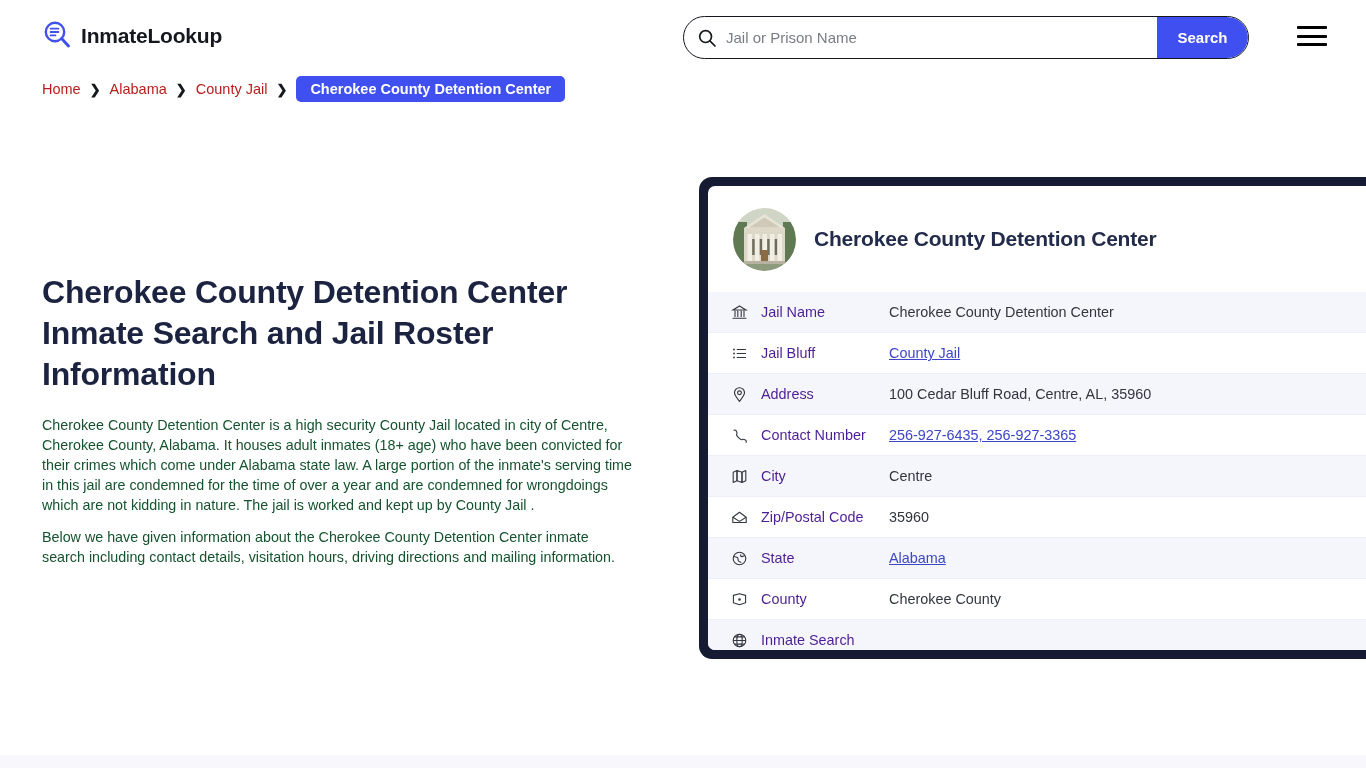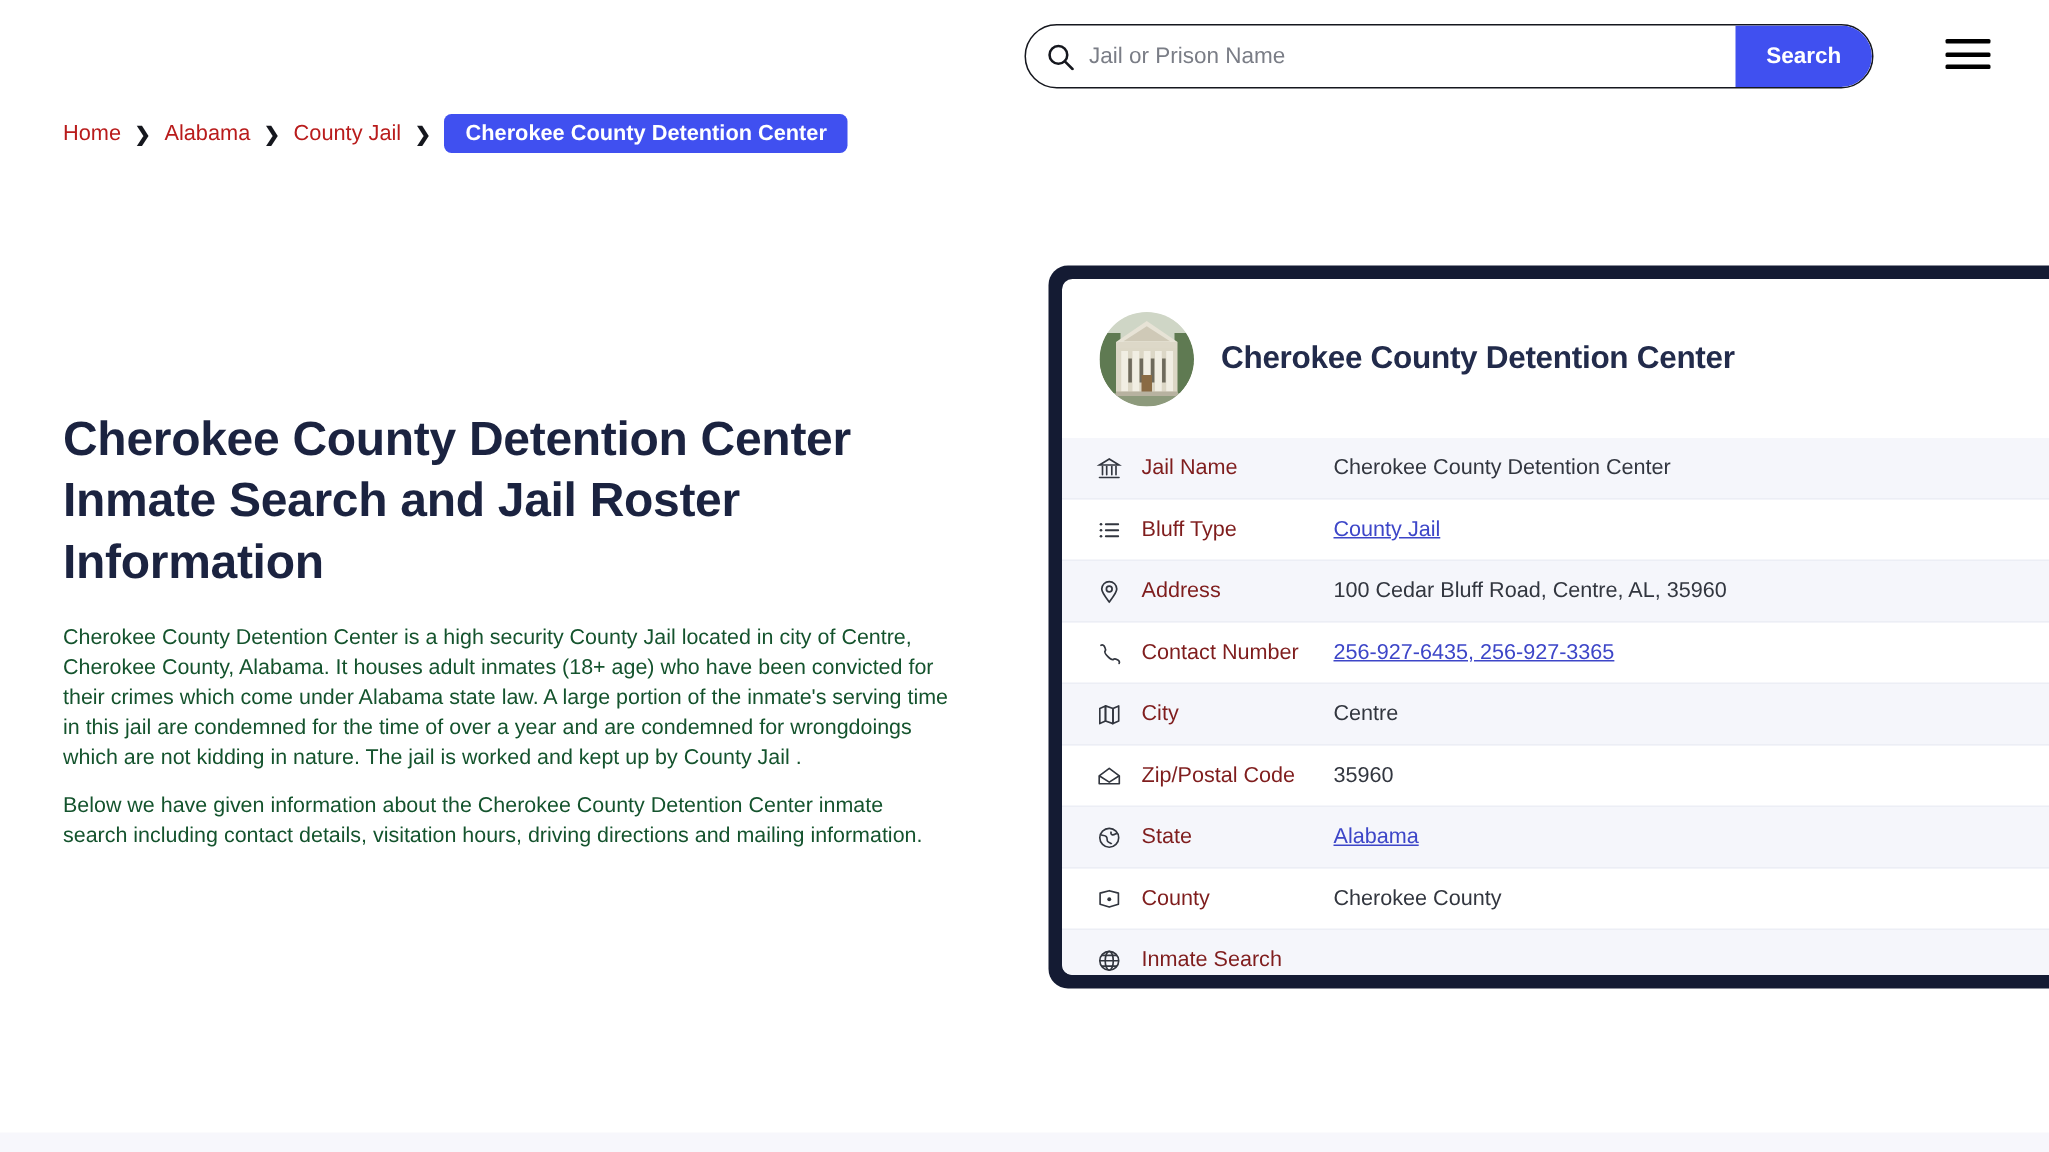--- a/index.html
+++ b/index.html
@@ -116,39 +116,51 @@
     height: 41px; padding-left: 23px;
     border-bottom: 1px solid #eceef5;
   }
   .info-row.alt { background: #f5f6fb; }
   .info-row .ic {
     width: 17px; height: 17px; flex: 0 0 auto; margin-right: 13px;
     display: flex; align-items: center; justify-content: center;
   }
   .info-row .ic svg { display: block; }
   .info-label {
-    font-size: 14.4px; color: #7f1d1d; white-space: nowrap;
+    font-size: 14.4px; color: #4c1d95; white-space: nowrap;
     width: 128px; flex: 0 0 auto;
   }
   .info-value {
     font-size: 14.4px; color: #32363f; white-space: nowrap;
   }
   .info-value a { color: #3d46c8; text-decoration: underline; }
 
   
   .footer-strip {
     position: absolute; left: 0; top: 755px;
     width: 1366px; height: 13px; background: #f7f7fc;
   }
 </style>
 </head>
 <body>
 
 <div class="header">
 
+  <div class="brand">
+    <span class="brand-logo">
+      <svg viewBox="0 0 30 30" width="30" height="30">
+        <circle cx="13" cy="12" r="9.2" fill="none" stroke="#4050f0" stroke-width="2.4"></circle>
+        <line x1="8.6" y1="8.6" x2="16.4" y2="8.6" stroke="#4050f0" stroke-width="1.9" stroke-linecap="round"></line>
+        <line x1="8.6" y1="12" x2="16.4" y2="12" stroke="#4050f0" stroke-width="1.9" stroke-linecap="round"></line>
+        <line x1="8.6" y1="15.4" x2="13.4" y2="15.4" stroke="#4050f0" stroke-width="1.9" stroke-linecap="round"></line>
+        <line x1="19.6" y1="18.6" x2="26.5" y2="26" stroke="#4050f0" stroke-width="3" stroke-linecap="round"></line>
+      </svg>
+    </span>
+    <span class="brand-name">InmateLookup</span>
+  </div>
 
   <div class="searchwrap">
     <span class="search-icon">
       <svg viewBox="0 0 18 18" width="18" height="18">
         <circle cx="7.6" cy="7.6" r="5.9" fill="none" stroke="#15171e" stroke-width="1.7"></circle>
         <line x1="11.9" y1="11.9" x2="17" y2="17" stroke="#15171e" stroke-width="1.7" stroke-linecap="round"></line>
       </svg>
     </span>
     <input class="search-input" type="text" placeholder="Jail or Prison Name" style="">
     <button class="search-btn">Search</button>
@@ -235,21 +247,21 @@
         <span class="ic">
           <svg viewBox="0 0 17 17" width="17" height="17" stroke="#32363f" stroke-width="1.2" stroke-linecap="round">
             <circle cx="3" cy="4.5" r="0.9" fill="#32363f" stroke="none"></circle>
             <circle cx="3" cy="8.5" r="0.9" fill="#32363f" stroke="none"></circle>
             <circle cx="3" cy="12.5" r="0.9" fill="#32363f" stroke="none"></circle>
             <line x1="6.2" y1="4.5" x2="14.5" y2="4.5"></line>
             <line x1="6.2" y1="8.5" x2="14.5" y2="8.5"></line>
             <line x1="6.2" y1="12.5" x2="14.5" y2="12.5"></line>
           </svg>
         </span>
-        <span class="info-label">Bluff Type</span>
+        <span class="info-label">Jail Bluff</span>
         <span class="info-value"><a href="#">County Jail</a></span>
       </div>
 
       <div class="info-row alt">
         <span class="ic">
           <svg viewBox="0 0 17 17" width="17" height="17" fill="none" stroke="#32363f" stroke-width="1.15">
             <path d="M8.5 15.3c3.2-4.1 5-6.3 5-8.6a5 5 0 0 0-10 0c0 2.3 1.8 4.5 5 8.6z"></path>
             <circle cx="8.5" cy="6.7" r="1.9"></circle>
           </svg>
         </span>

